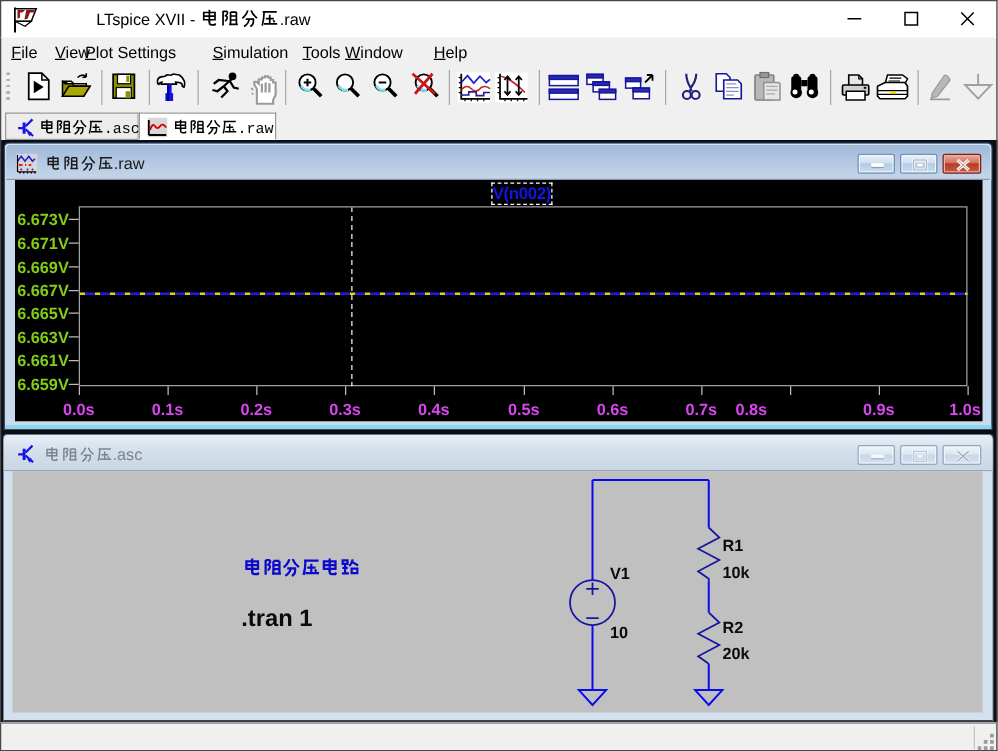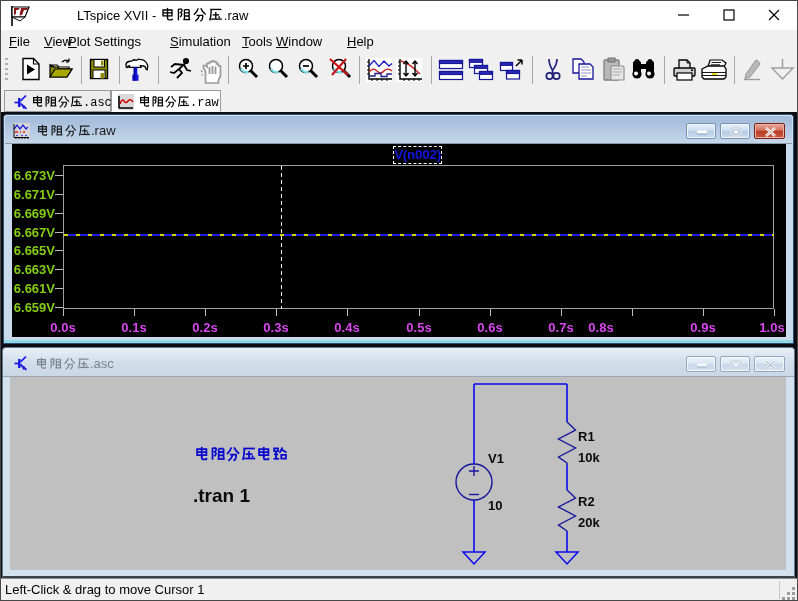--- a/index.html
+++ b/index.html
@@ -504,21 +504,20 @@
           </svg><svg class="zis" viewBox="0 0 16 16">
             <use href="#g-lu"></use>
           </svg>
       </div>
       <div class="abs" style="left:183px;top:108px;font-size:19px;font-weight:bold;color:#0a0a0a">.tran 1</div>
     </div>
   </div>
 </div>
 
 <div class="abs" id="statusbar">
-  <div>Left-Click &amp; drag to move Cursor 1</div>
   <div style="left:778px;top:2px;width:1px;height:18px;background:#c4c4c4"></div>
   <svg style="position:absolute;left:781px;top:7px" width="15" height="14" viewBox="0 0 15 14">
     <g fill="#9c9c9c">
       <rect x="10" y="1" width="3" height="3"></rect>
       <rect x="10" y="6" width="3" height="3"></rect>
         <rect x="5" y="6" width="3" height="3"></rect>
       <rect x="10" y="11" width="3" height="3"></rect>
         <rect x="5" y="11" width="3" height="3"></rect>
         <rect x="0" y="11" width="3" height="3"></rect>
     </g>

